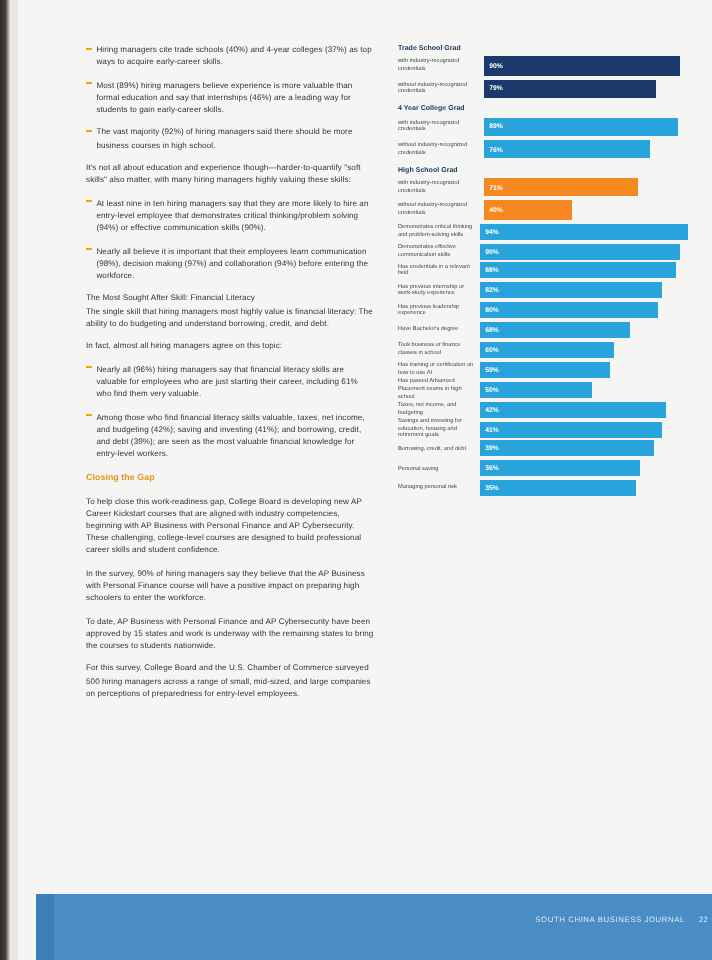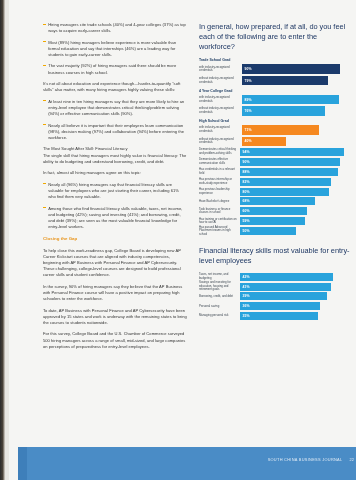--- a/index.html
+++ b/index.html
@@ -206,21 +206,20 @@
         <div class="bullet-para"><span class="bullet-dash"></span><span>Nearly all (96%) hiring managers say that financial literacy skills are valuable for employees who are just starting their career, including 61% who find them very valuable.</span></div>
         <div class="bullet-para"><span class="bullet-dash"></span><span>Among those who find financial literacy skills valuable, taxes, net income, and budgeting (42%); saving and investing (41%); and borrowing, credit, and debt (39%); are seen as the most valuable financial knowledge for entry-level workers.</span></div>
         <div class="subhead-orange">Closing the Gap</div>
         <div class="para">To help close this work-readiness gap, College Board is developing new AP Career Kickstart courses that are aligned with industry competencies, beginning with AP Business with Personal Finance and AP Cybersecurity. These challenging, college-level courses are designed to build professional career skills and student confidence.</div>
         <div class="para">In the survey, 90% of hiring managers say they believe that the AP Business with Personal Finance course will have a positive impact on preparing high schoolers to enter the workforce.</div>
         <div class="para">To date, AP Business with Personal Finance and AP Cybersecurity have been approved by 15 states and work is underway with the remaining states to bring the courses to students nationwide.</div>
         <div class="para">For this survey, College Board and the U.S. Chamber of Commerce surveyed 500 hiring managers across a range of small, mid-sized, and large companies on perceptions of preparedness for entry-level employees.</div>
       </div>
 
     <div class="right-col" id="right-col">
-        <div class="chart-title">In general, how prepared, if at all, do you feel each of the following are to enter the workforce?</div>
         <div>
           <div class="group-head first">Trade School Grad</div>
           <div class="bar-row">
             <div class="bar-label">with industry-recognized credentials</div>
             <div class="bar-track">
               <div class="bar-fill" style="width: 90%; background: rgb(27, 58, 107);">
                 <span class="bar-value">90%</span>
               </div>
             </div>
           </div>
@@ -334,21 +333,20 @@
           </div>
           <div class="bar-row slim">
             <div class="bar-label">Has passed Advanced Placement exams in high school</div>
             <div class="bar-track">
               <div class="bar-fill" style="width: 50%; background: rgb(41, 163, 220);">
                 <span class="bar-value">50%</span>
               </div>
             </div>
           </div>
         </div>
-        <div class="chart-title t3">Financial literacy skills most valuable for entry-level employees</div>
         <div>
           <div class="bar-row slim">
             <div class="bar-label">Taxes, net income, and budgeting</div>
             <div class="bar-track">
               <div class="bar-fill" style="width: 84%; background: rgb(41, 163, 220);">
                 <span class="bar-value">42%</span>
               </div>
             </div>
           </div>
           <div class="bar-row slim">

